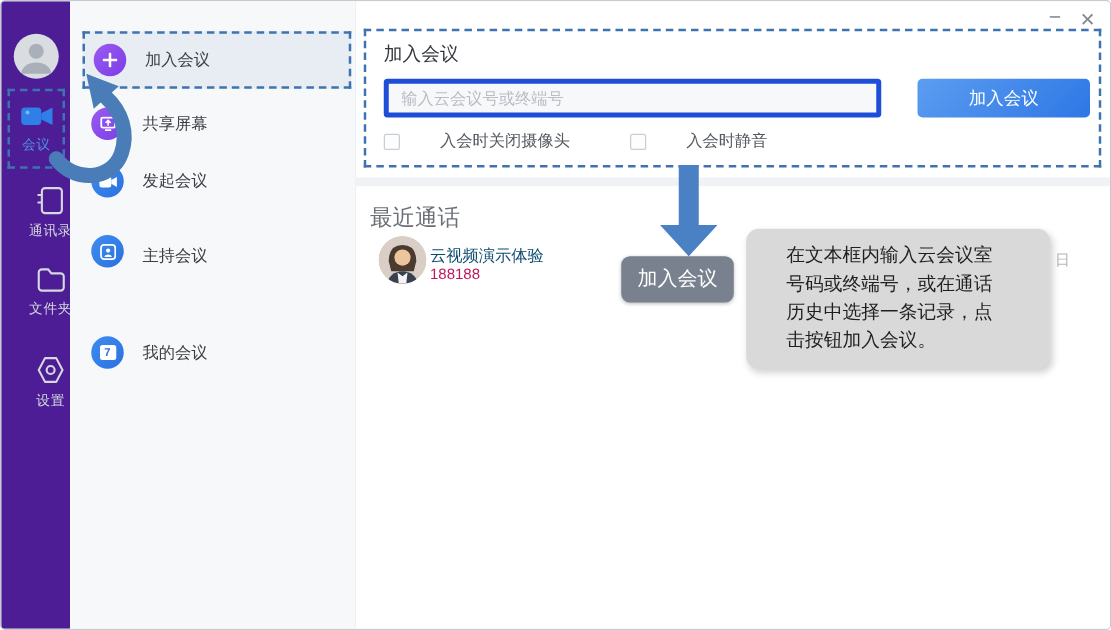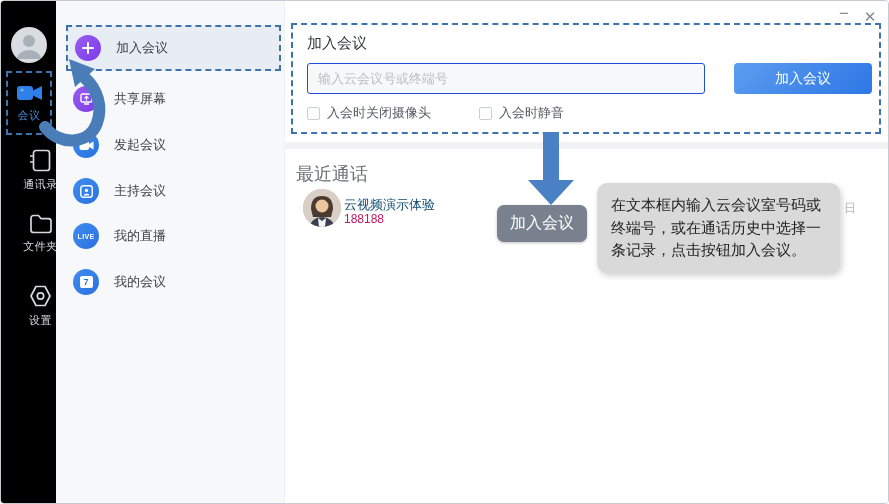--- a/index.html
+++ b/index.html
@@ -2,21 +2,21 @@
 <html><head>
 <meta charset="utf-8">
 <style>
   * { margin:0; padding:0; box-sizing:border-box; font-family:"Liberation Sans", sans-serif; }
   html,body { background:#fff; }
   .window {
     position:relative; width:889px; height:504px; background:#fff;
     border:1px solid #c6cad1; border-radius:4px; overflow:hidden;
   }
   
-  .sidebar { position:absolute; left:0; top:0; width:55px; height:100%; background:#000000; }
+  .sidebar { position:absolute; left:0; top:0; width:55px; height:100%; background:#4c1d95; }
   .side-avatar { position:absolute; left:10px; top:26px; width:36px; height:36px; border-radius:50%; background:#d9dce1; overflow:hidden; }
   .side-active-box {
     position:absolute; left:5px; top:70px; width:46px; height:64px;
     border:2px dashed #3d74b0; display:flex; flex-direction:column; align-items:center; justify-content:center;
   }
   .side-item { position:absolute; left:0; width:55px; display:flex; flex-direction:column; align-items:center;margin-left:12px; }
   .side-label { font-size:11px; color:#d5d8de; margin-top:5px; letter-spacing:.5px; }
   .side-label.active { color:#4e8fe6; }
   
   .menu { position:absolute; left:55px; top:0; width:229px; height:100%; background:#f7f8fa; border-right:1px solid #eef0f2; }
@@ -34,46 +34,46 @@
   .win-btn { position:absolute; top:6px; font-size:15px; color:#84898f; width:20px; height:20px; line-height:20px; text-align:center; cursor:pointer; }
   .btn-min { right:36px; top:3px; font-size:17px; }
   .btn-close { right:10px; }
   .join-box {
     position:absolute; left:6px; top:22px; width:590px; height:111px;
     border:2px dashed #3d74b0; background:#fff;
   }
   .join-title { position:absolute; left:14px; top:9px; font-size:15px; color:#33373d; }
   .join-input {
     position:absolute; left:14px; top:38px; width:398px; height:31px;
-    background:#f7f8fa; border:1px solid #1d4ed8; border-radius:3px;
+    background:#f7f8fa; border:4px solid #1d4ed8; border-radius:3px;
     padding:0 10px; font-size:13px; color:#333; outline:none;
   }
   .join-input::placeholder { color:#b9bdc4; }
   .join-btn {
     position:absolute; right:7px; top:38px; width:138px; height:31px;
     background:linear-gradient(135deg,#5b9df0,#2e77e5); border:none; border-radius:4px;
     color:#fff; font-size:14px; cursor:pointer;
   }
   .cb-row { position:absolute; left:14px; top:79px; display:flex; align-items:center; font-size:13px; color:#565a61; }
   .cb { width:13px; height:13px; border:1px solid #c9ced6; border-radius:2px; background:#fdfdfd; margin-right:7px; cursor:pointer; }
-  .cb-label { margin-right:48px; }
+  .cb-label { margin-right:48px;margin-left:25px; }
   .divider-band { position:absolute; left:0; top:141px; width:100%; height:7px; background:#f1f2f5; }
   .recent-title { position:absolute; left:11px; top:161px; font-size:18px; color:#6b6f76; }
   .recent-avatar { position:absolute; left:18px; top:188px; width:38px; height:38px; border-radius:50%; overflow:hidden; background:#cdbfae; }
   .recent-name { position:absolute; left:59px; top:195px; font-size:13px; color:#0c4a6e; }
   .recent-number { position:absolute; left:59px; top:211px; font-size:12px; color:#be185d; }
   .overlay-join {
     position:absolute; left:212px; top:204px; width:90px; height:37px;
     background:#78818d; border:none; border-radius:7px; color:#fff; font-size:16px; cursor:pointer;
     box-shadow:0 1px 3px rgba(0,0,0,.25);
   }
   .down-arrow { position:absolute; left:243px; top:131px; }
   .tooltip {
     position:absolute; left:312px; top:182px; width:243px;
-    background:#d9d9d9; border-radius:10px; padding:11px 14px;
+    background:#d9d9d9; border-radius:10px; padding:11px 32px;
     font-size:15px; line-height:1.5; color:#1f1f1f;
     box-shadow:2px 3px 6px rgba(0,0,0,.18);
   }
   .partial-char { position:absolute; left:559px; top:199px; font-size:12px; color:#b2b5ba; }
   .curved-arrow { position:absolute; left:28px; top:50px; z-index:30; pointer-events:none; }
 </style>
 </head>
 <body>
 
 <div class="window">
@@ -146,37 +146,31 @@
     <div class="menu-row" style="top:121px;">
       <span class="menu-icon ic-blue">
         <svg width="15" height="11" viewBox="0 0 15 11">
             <rect x="0.5" y="1" width="9.5" height="9" rx="2" fill="#fff"></rect>
             <polygon points="10,4 14.5,1.5 14.5,9.5 10,7" fill="#fff"></polygon>
           </svg>
       </span>
       <span class="menu-label">发起会议</span>
     </div>
 
-    <div class="menu-row" style="top:167px;">
+    <div class="menu-row" style="top:167px;align-items:flex-end;">
       <span class="menu-icon ic-blue">
         <svg width="13" height="13" viewBox="0 0 13 13">
             <rect x="0.8" y="0.8" width="11.4" height="11.4" rx="2.5" fill="none" stroke="#fff" stroke-width="1.4"></rect>
             <circle cx="6.5" cy="5.4" r="1.7" fill="#fff"></circle>
             <path d="M3.4 10.5 a3.2 2.6 0 0 1 6.2 0 z" fill="#fff"></path>
           </svg>
       </span>
       <span class="menu-label">主持会议</span>
     </div>
 
-    <div class="menu-row" style="top:212px;">
-      <span class="menu-icon ic-blue">
-        <span class="live-txt">LIVE</span>
-      </span>
-      <span class="menu-label">我的直播</span>
-    </div>
 
     <div class="menu-row" style="top:258px;">
       <span class="menu-icon ic-blue">
         <span class="cal7">7</span>
       </span>
       <span class="menu-label">我的会议</span>
     </div>
   </div>
 
   <div class="main">

